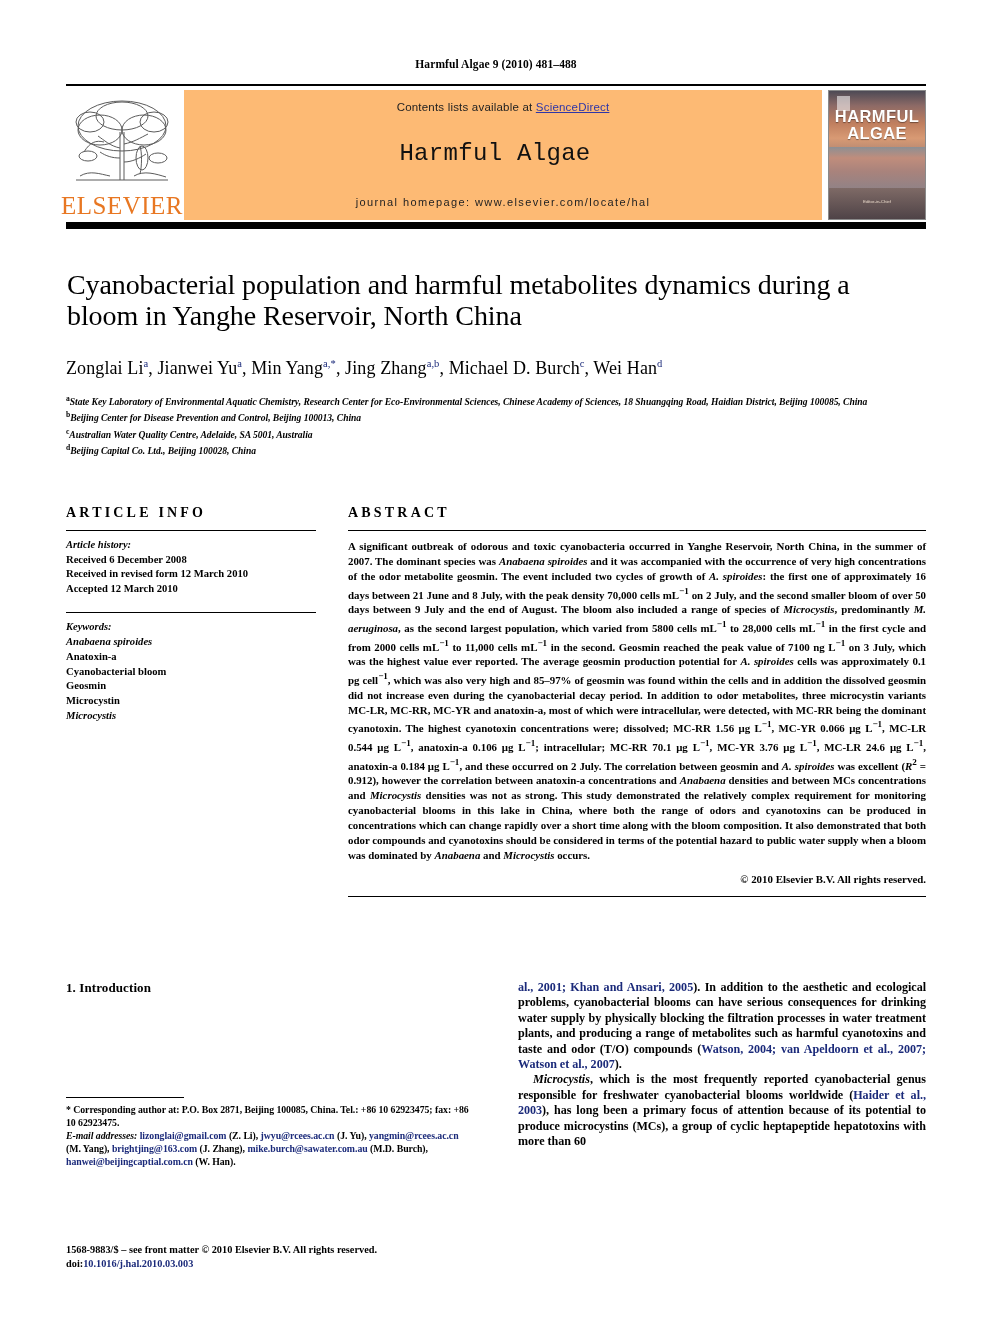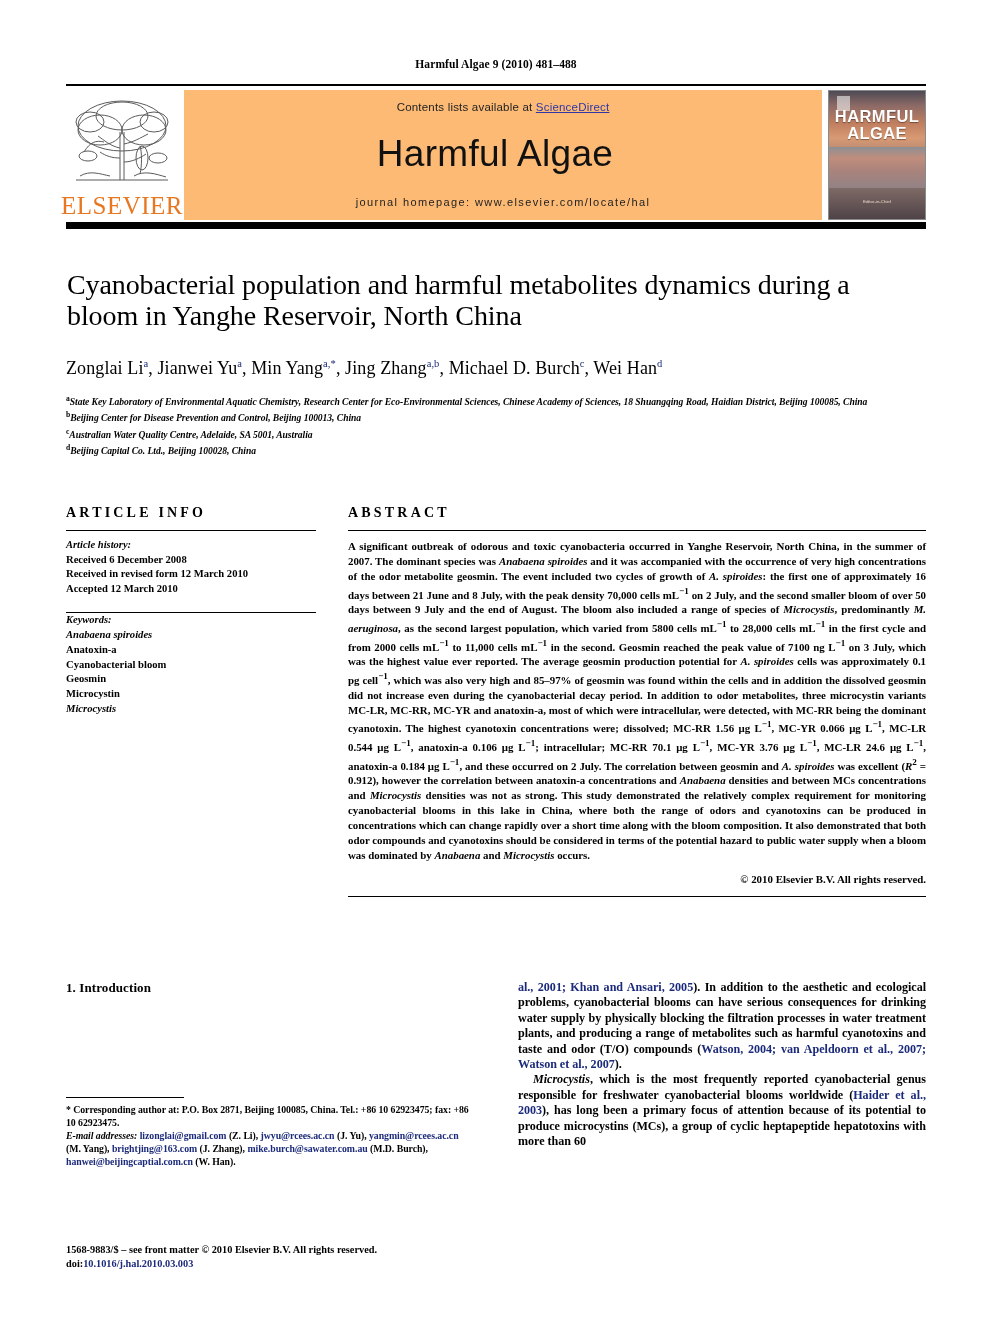--- a/index.html
+++ b/index.html
@@ -73,22 +73,22 @@
     min-height: 126px;
   }
   .contents-line {
     font-family: "Liberation Sans", sans-serif;
     font-size: 11.5px;
     color: #222;
     letter-spacing: .2px;
   }
   .sciencedirect { color: #2f36a8; }
   .journal-title {
-    font-family: Liberation Sans, sans-serif;
-    font-size: 37px;
+    font-family: Liberation Mono, monospace;
+    font-size: 24px;
     color: #111;
     letter-spacing: .3px;
     margin: 8px 16px 10px 0;
   }
   .homepage-line {
     font-family: "Liberation Sans", sans-serif;
     font-size: 11px;
     color: #222;
     letter-spacing: 1.4px;
   }
@@ -179,21 +179,21 @@
     font-size: 14px;
     letter-spacing: 3.2px;
     margin-bottom: 9px;
   }
   .thin-rule { border-top: 1px solid #000; }
   .info-body { padding-top: 7px; }
   .info-label {
     font-style: italic; font-weight: bold; font-size: 10.5px; line-height: 14.6px;
   }
   .info-line { font-weight: bold; font-size: 10.6px; line-height: 14.6px; }
-  .kw-block { margin-top: 16px; }
+  .kw-block { margin-top: 16px; padding-top: 7px; }
   .kw { font-weight: bold; font-size: 10.6px; line-height: 14.8px; }
   .kw.it { font-style: italic; }
   .abstract-body {
     padding-top: 8px;
     font-size: 10.9px;
     line-height: 14.9px;
     text-align: justify;
     font-weight: bold;
     letter-spacing: -.02px;
   }

